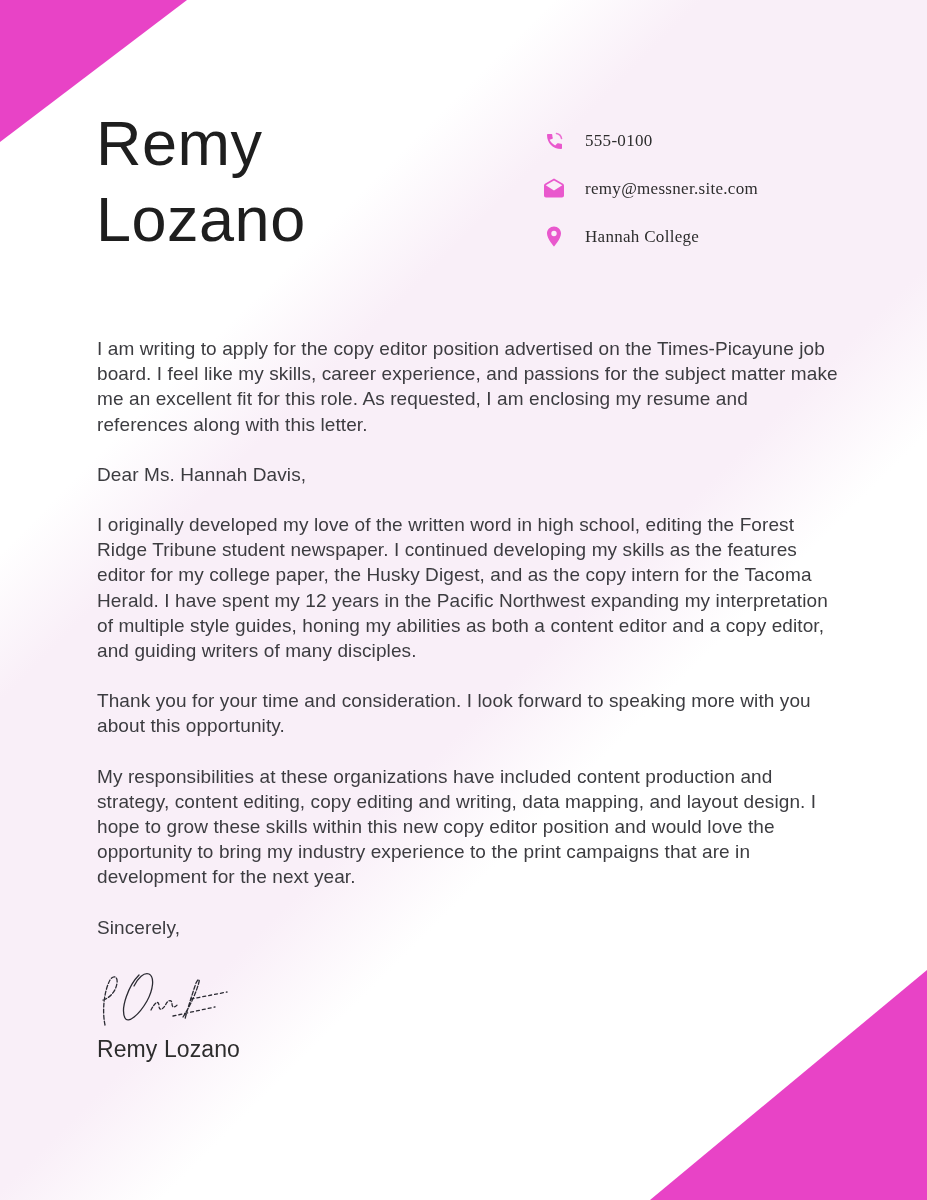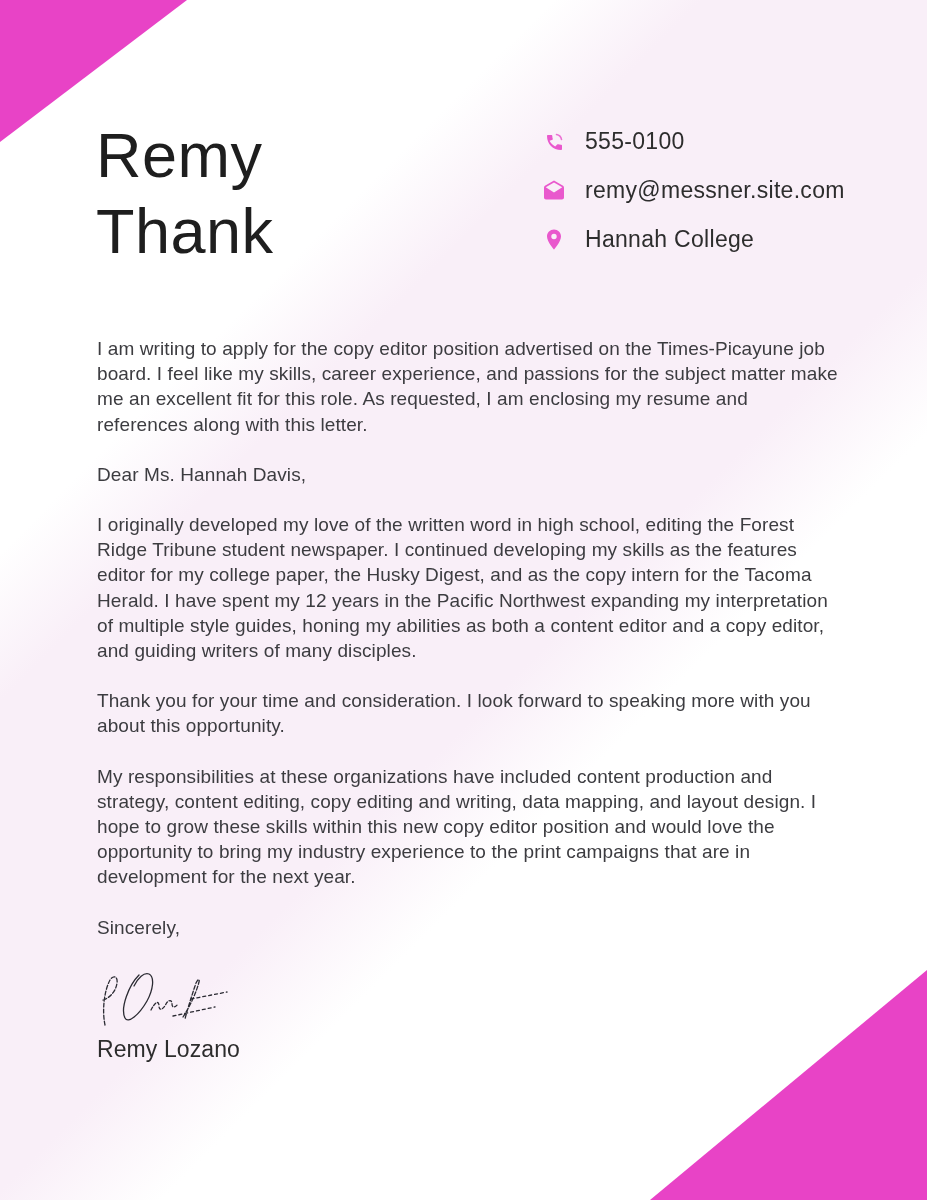--- a/index.html
+++ b/index.html
@@ -24,29 +24,29 @@
   }
   .tri-br {
     position: absolute; right: 0; bottom: 0;
     width: 277px; height: 230px;
     background: #e843c6;
     clip-path: polygon(100% 0, 100% 100%, 0 100%);
   }
   .name {
     position: absolute; left: 96px; top: 106px;
     font-size: 63px; font-weight: 300; line-height: 1.2;
-    color: #1e1e1e; letter-spacing: 0.5px; margin-top: 12px;
+    color: #1e1e1e; letter-spacing: 0.5px;
   }
   .contact {
     position: absolute; left: 541px; top: 128px;
     display: flex; flex-direction: column; gap: 22px;
   }
   .contact-row { display: flex; align-items: center; gap: 18px; }
   .contact-row .cicon { width: 26px; height: 26px; display: flex; align-items: center; justify-content: center; flex: 0 0 26px; }
-  .contact-row .ctext { font-size: 23px; color: #2d2d2d; letter-spacing: 0.3px; }
+  .contact-row .ctext { font-size: 17px; color: #2d2d2d; letter-spacing: 0.3px; font-family: Liberation Serif, serif; }
   .letter {
     position: absolute; left: 97px; top: 336px;
     width: 744px;
     font-size: 19px; line-height: 25.2px; color: #3c3c40;
     letter-spacing: 0.1px;
   }
   .letter p { margin-bottom: 25px; }
   .closing { margin-bottom: 14px; }
   .sig-svg { display: block; margin: 0 0 6px -4px; }
   .sig-name { font-size: 23px; color: #2d2d2d; }
@@ -54,21 +54,21 @@
 </head>
 <body>
 
 <div class="page">
 
   <div class="tri-tl"></div>
   <div class="tri-br"></div>
 
   <div class="name">
     <div>Remy</div>
-    <div>Thank</div>
+    <div>Lozano</div>
   </div>
 
   <div class="contact">
     <div class="contact-row">
       <span class="cicon">
         <svg width="24" height="24" viewBox="0 0 24 24">
           <path fill="#e958cd" d="M6.54 9.8c1.3 2.56 3.1 4.36 5.66 5.66l1.97-1.97c.27-.27.66-.35 1-.24.9.3 1.87.46 2.83.46.55 0 1 .45 1 1v3.29c0 .55-.45 1-1 1C9.9 19 4 13.1 4 4.99c0-.55.45-1 1-1h3.3c.55 0 1 .45 1 1 0 .97.16 1.93.46 2.83.1.34.03.73-.25 1L6.54 9.8z" transform="translate(1 1)"></path>
           <path fill="none" stroke="#e958cd" stroke-width="1.6" stroke-linecap="round" d="M14.5 4.5a6 6 0 0 1 5 5" opacity="0.85"></path>
         </svg>
       </span>

